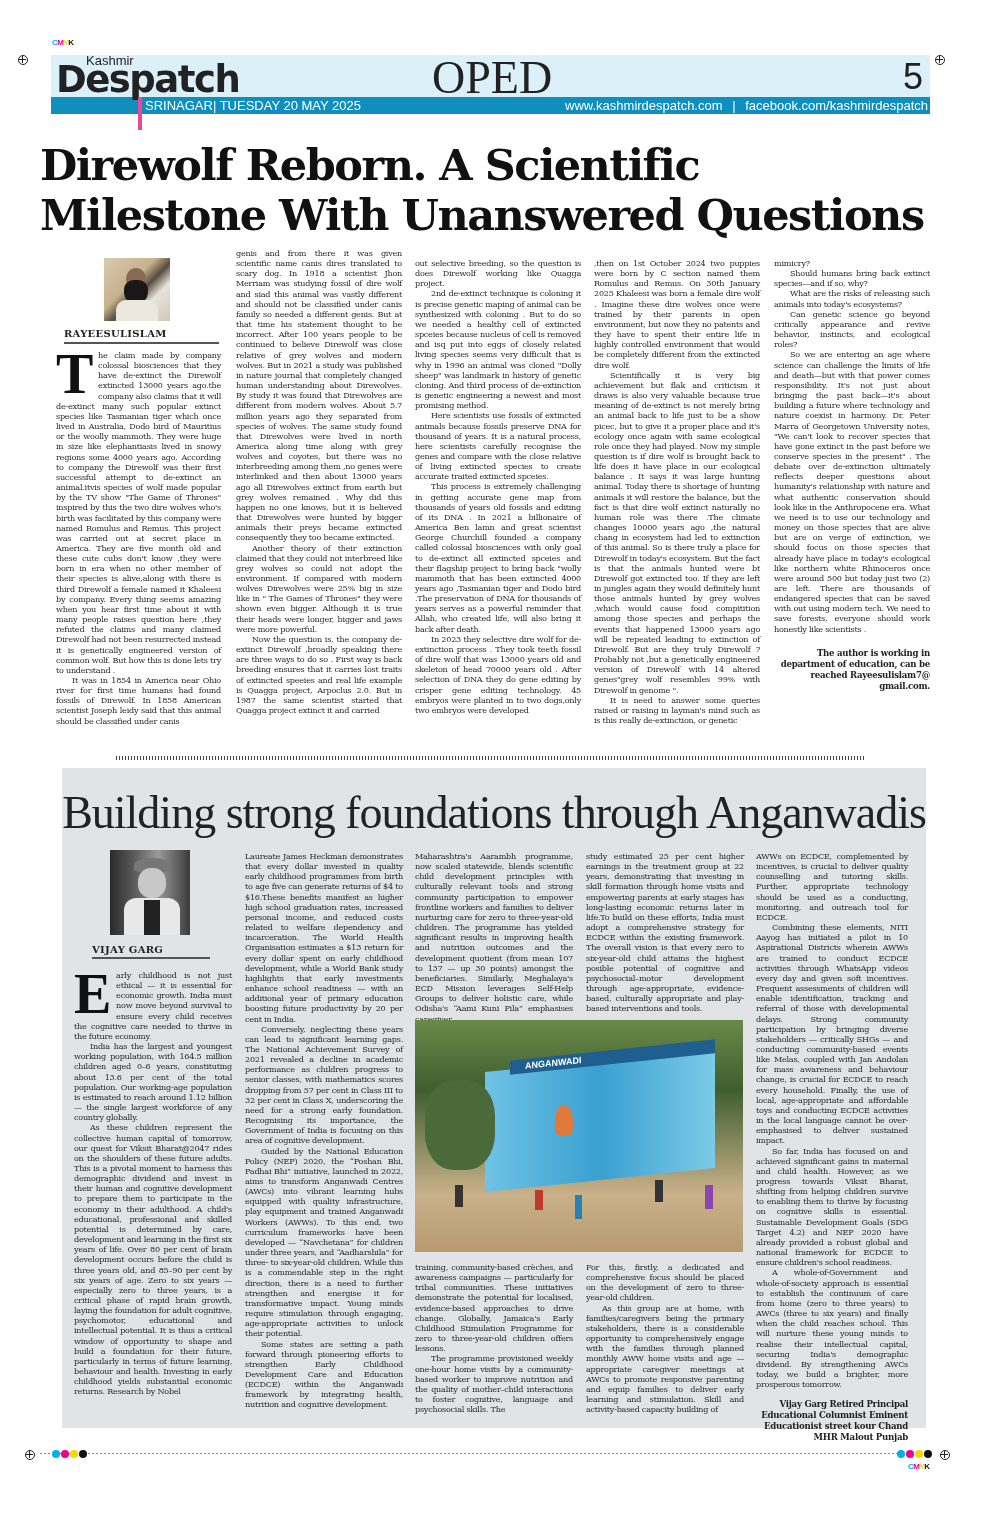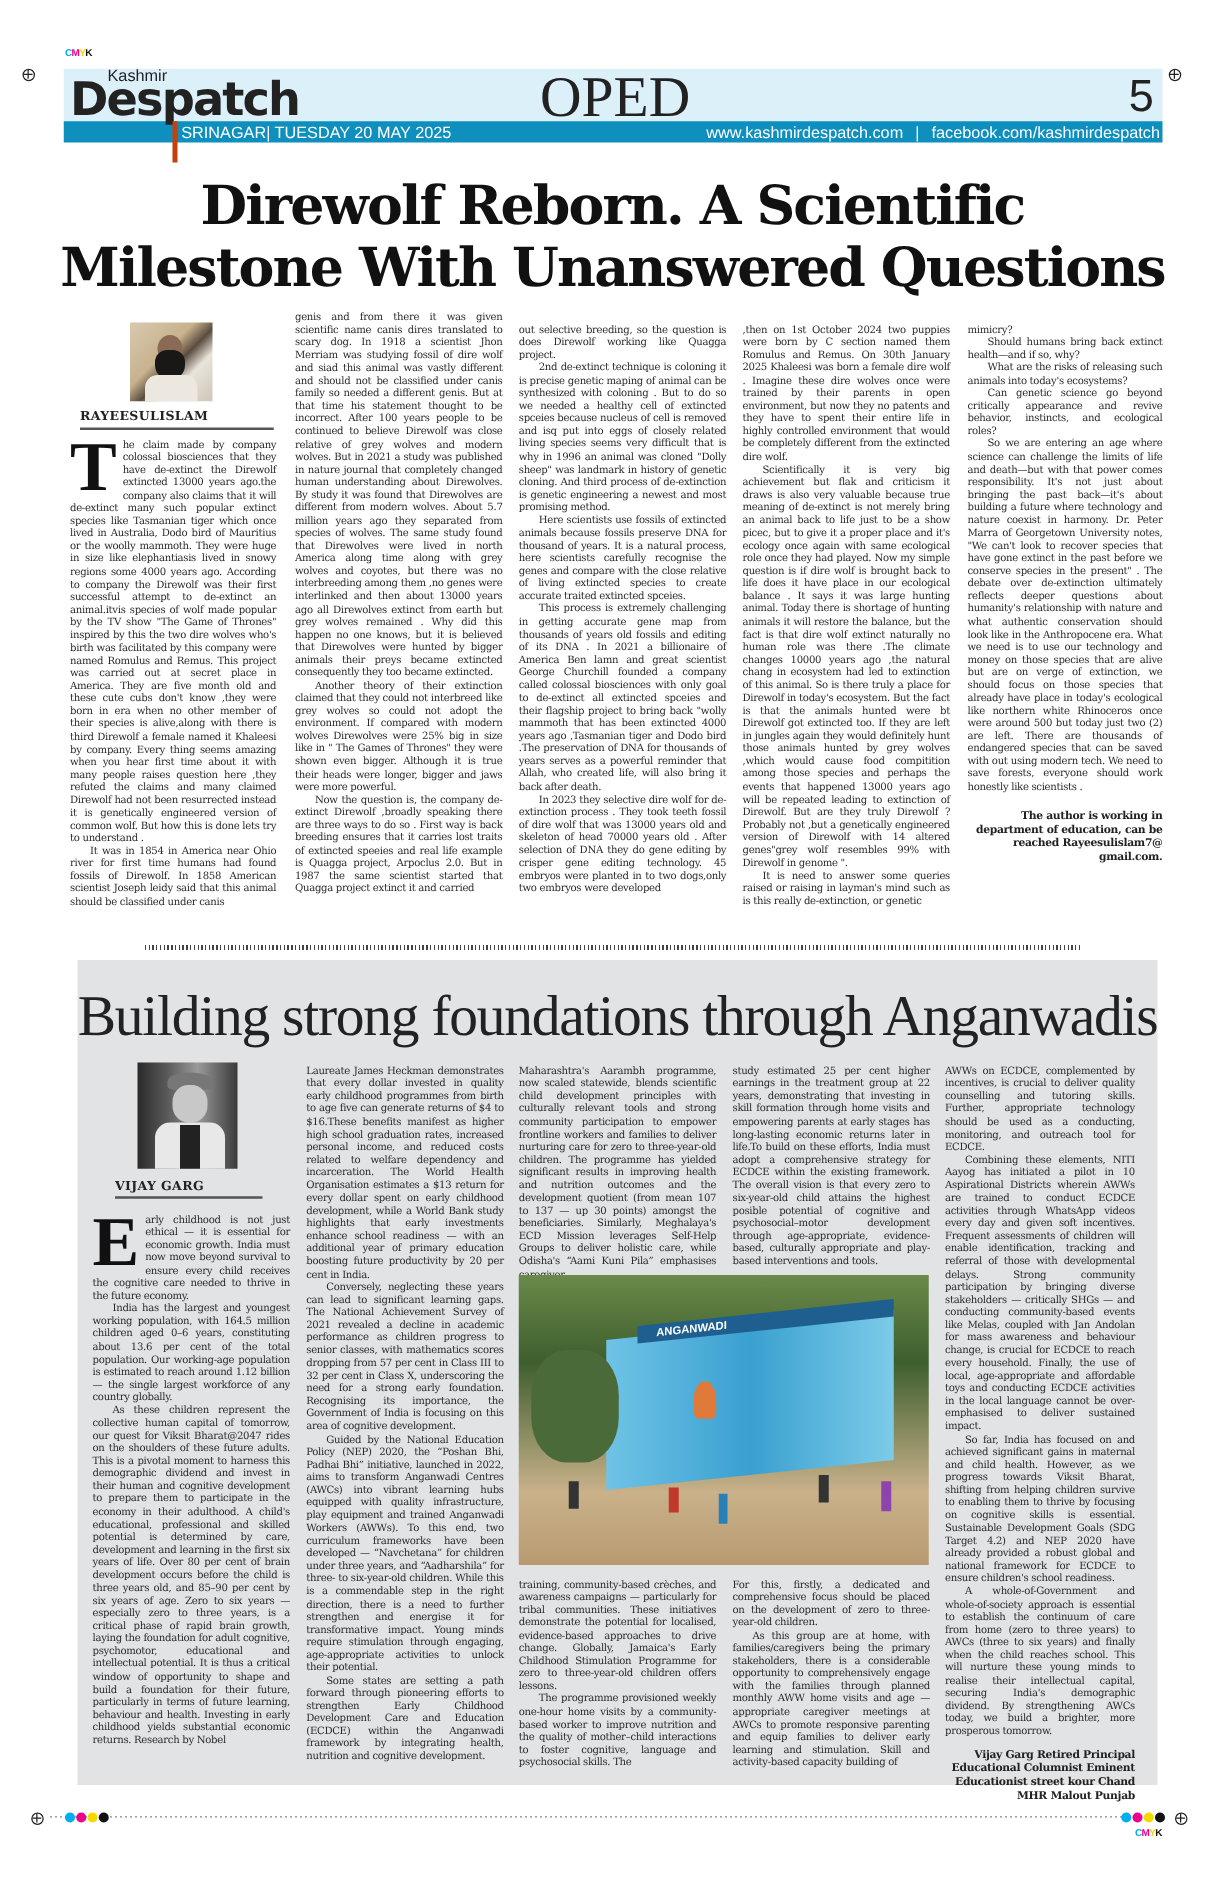--- a/index.html
+++ b/index.html
@@ -7,25 +7,25 @@
 body{position:relative;font-family:"DejaVu Serif",serif;color:#222}
 .reg{position:absolute;width:10px;height:10px;border:1.5px solid #222;border-radius:50%}
 .reg:before{content:"";position:absolute;left:3px;top:0;width:1px;height:7px;background:#222}
 .reg:after{content:"";position:absolute;top:3px;left:0;height:1px;width:7px;background:#222}
 .cmyk{position:absolute;font:bold 8px "Liberation Sans",sans-serif;letter-spacing:-0.5px}
 .cmyk .c{color:#00aeef}.cmyk .m{color:#ec008c}.cmyk .y{color:#f5d800}.cmyk .k{color:#111}
 .mast{position:absolute;left:51px;top:55px;width:879px;height:44px;background:#dcf0fa}
 .mast-bar{position:absolute;left:51px;top:97px;width:879px;height:17px;background:#0e8fbe}
 .logo-k{position:absolute;left:86px;top:53px;font:13px "Liberation Sans",sans-serif;color:#222}
 .logo-d{position:absolute;left:56px;top:60px;font:bold 37px "DejaVu Sans",sans-serif;color:#222;letter-spacing:-1.5px;line-height:40px}
-.dateline{position:absolute;left:138px;top:97px;height:33px;font:13px "Liberation Sans",sans-serif;color:#fff;line-height:17px;padding-left:3px;border-left:4px solid #c2410c}
+.dateline{position:absolute;left:138px;top:97px;height:33px;font:13px "Liberation Sans",sans-serif;color:#fff;line-height:17px;padding-left:3px;border-left:4px solid #ec4899}
 .section{position:absolute;left:432px;top:52px;font:46px "Liberation Serif",serif;color:#222;line-height:52px}
 .pageno{position:absolute;left:903px;top:55px;font:36px "Liberation Sans",sans-serif;color:#222;line-height:44px}
 .weblinks{position:absolute;right:53px;top:97px;height:17px;font:13px "Liberation Sans",sans-serif;color:#fff;line-height:17px}
-.headline1{position:absolute;left:40px;top:140px;width:900px;text-align:center;font:bold 43px "DejaVu Serif",serif;line-height:50px;color:#111;letter-spacing:-1.5px}
+.headline1{position:absolute;left:40px;top:140px;width:900px;text-align:left;font:bold 43px "DejaVu Serif",serif;line-height:50px;color:#111;letter-spacing:-1.5px}
 .col{position:absolute;font-size:8.1px;line-height:10.15px;text-align:justify;font-family:"DejaVu Serif",serif;color:#2a2a2a;letter-spacing:-0.25px}
 .col p{text-indent:16px}
 .col p.noind{text-indent:0}
 .photo{position:absolute;background:#bbb}
 .byline{position:absolute;font:bold 10px "DejaVu Serif",serif;letter-spacing:0.3px;color:#222}
 .rule{position:absolute;height:2px;background:#555}
 .dropcap{float:left;font:bold 56px "Liberation Serif",serif;line-height:44px;margin:2px 5px 0 0;color:#111}
 .sig{font-weight:bold;text-align:right;font-size:8.6px;line-height:11px;color:#222}
 .sep{position:absolute;left:116px;top:756px;width:750px;height:4px;background:repeating-linear-gradient(90deg,#444 0 1px,transparent 1px 3px)}
 .box2{position:absolute;left:62px;top:768px;width:864px;height:660px;background:#e2e3e5}
@@ -82,21 +82,21 @@
   <p>This process is extremely challenging in getting accurate gene map from thousands of years old fossils and editing of its DNA . In 2021 a billionaire of America Ben lamn and great scientist George Churchill founded a company called colossal biosciences with only goal to de-extinct all extincted spceies and their flagship project to bring back "wolly mammoth that has been extincted 4000 years ago ,Tasmanian tiger and Dodo bird .The preservation of DNA for thousands of years serves as a powerful reminder that Allah, who created life, will also bring it back after death.</p>
   <p>In 2023 they selective dire wolf for de-extinction process . They took teeth fossil of dire wolf that was 13000 years old and skeleton of head 70000 years old . After selection of DNA they do gene editing by crisper gene editing technology. 45 embryos were planted in to two dogs,only two embryos were developed</p>
 </div>
 <div class="col" style="left:594px;top:258px;width:166px">
   <p class="noind">,then on 1st October 2024 two puppies were born by C section named them Romulus and Remus. On 30th January 2025 Khaleesi was born a female dire wolf . Imagine these dire wolves once were trained by their parents in open environment, but now they no patents and they have to spent their entire life in highly controlled environment that would be completely different from the extincted dire wolf.</p>
   <p>Scientifically it is very big achievement but flak and criticism it draws is also very valuable because true meaning of de-extinct is not merely bring an animal back to life just to be a show picec, but to give it a proper place and it's ecology once again with same ecological role once they had played. Now my simple question is if dire wolf is brought back to life does it have place in our ecological balance . It says it was large hunting animal. Today there is shortage of hunting animals it will restore the balance, but the fact is that dire wolf extinct naturally no human role was there .The climate changes 10000 years ago ,the natural chang in ecosystem had led to extinction of this animal. So is there truly a place for Direwolf in today's ecosystem. But the fact is that the animals hunted were bt Direwolf got extincted too. If they are left in jungles again they would definitely hunt those animals hunted by grey wolves ,which would cause food compitition among those species and perhaps the events that happened 13000 years ago will be repeated leading to extinction of Direwolf. But are they truly Direwolf ? Probably not ,but a genetically engineered version of Direwolf with 14 altered genes"grey wolf resembles 99% with Direwolf in genome ".</p>
   <p>It is need to answer some queries raised or raising in layman's mind such as is this really de-extinction, or genetic</p>
 </div>
 <div class="col" style="left:774px;top:258px;width:156px">
   <p class="noind">mimicry?</p>
-  <p>Should humans bring back extinct health—and if so, why?</p>
+  <p>Should humans bring back extinct species—and if so, why?</p>
   <p>What are the risks of releasing such animals into today's ecosystems?</p>
   <p>Can genetic science go beyond critically appearance and revive behavior, instincts, and ecological roles?</p>
   <p>So we are entering an age where science can challenge the limits of life and death—but with that power comes responsibility. It's not just about bringing the past back—it's about building a future where technology and nature coexist in harmony. Dr. Peter Marra of Georgetown University notes, "We can't look to recover species that have gone extinct in the past before we conserve species in the present" . The debate over de-extinction ultimately reflects deeper questions about humanity's relationship with nature and what authentic conservation should look like in the Anthropocene era. What we need is to use our technology and money on those species that are alive but are on verge of extinction, we should focus on those species that already have place in today's ecological like northern white Rhinoceros once were around 500 but today just two (2) are left. There are thousands of endangered species that can be saved with out using modern tech. We need to save forests, everyone should work honestly like scientists .</p>
   <div class="sig" style="margin-top:14px;margin-left:4px">The author is working in department of education, can be reached Rayeesulislam7@ gmail.com.</div>
 </div>
 
 <div class="sep"></div>
 
 <div class="box2"></div>
 <div class="headline2">Building strong foundations through Anganwadis</div>

